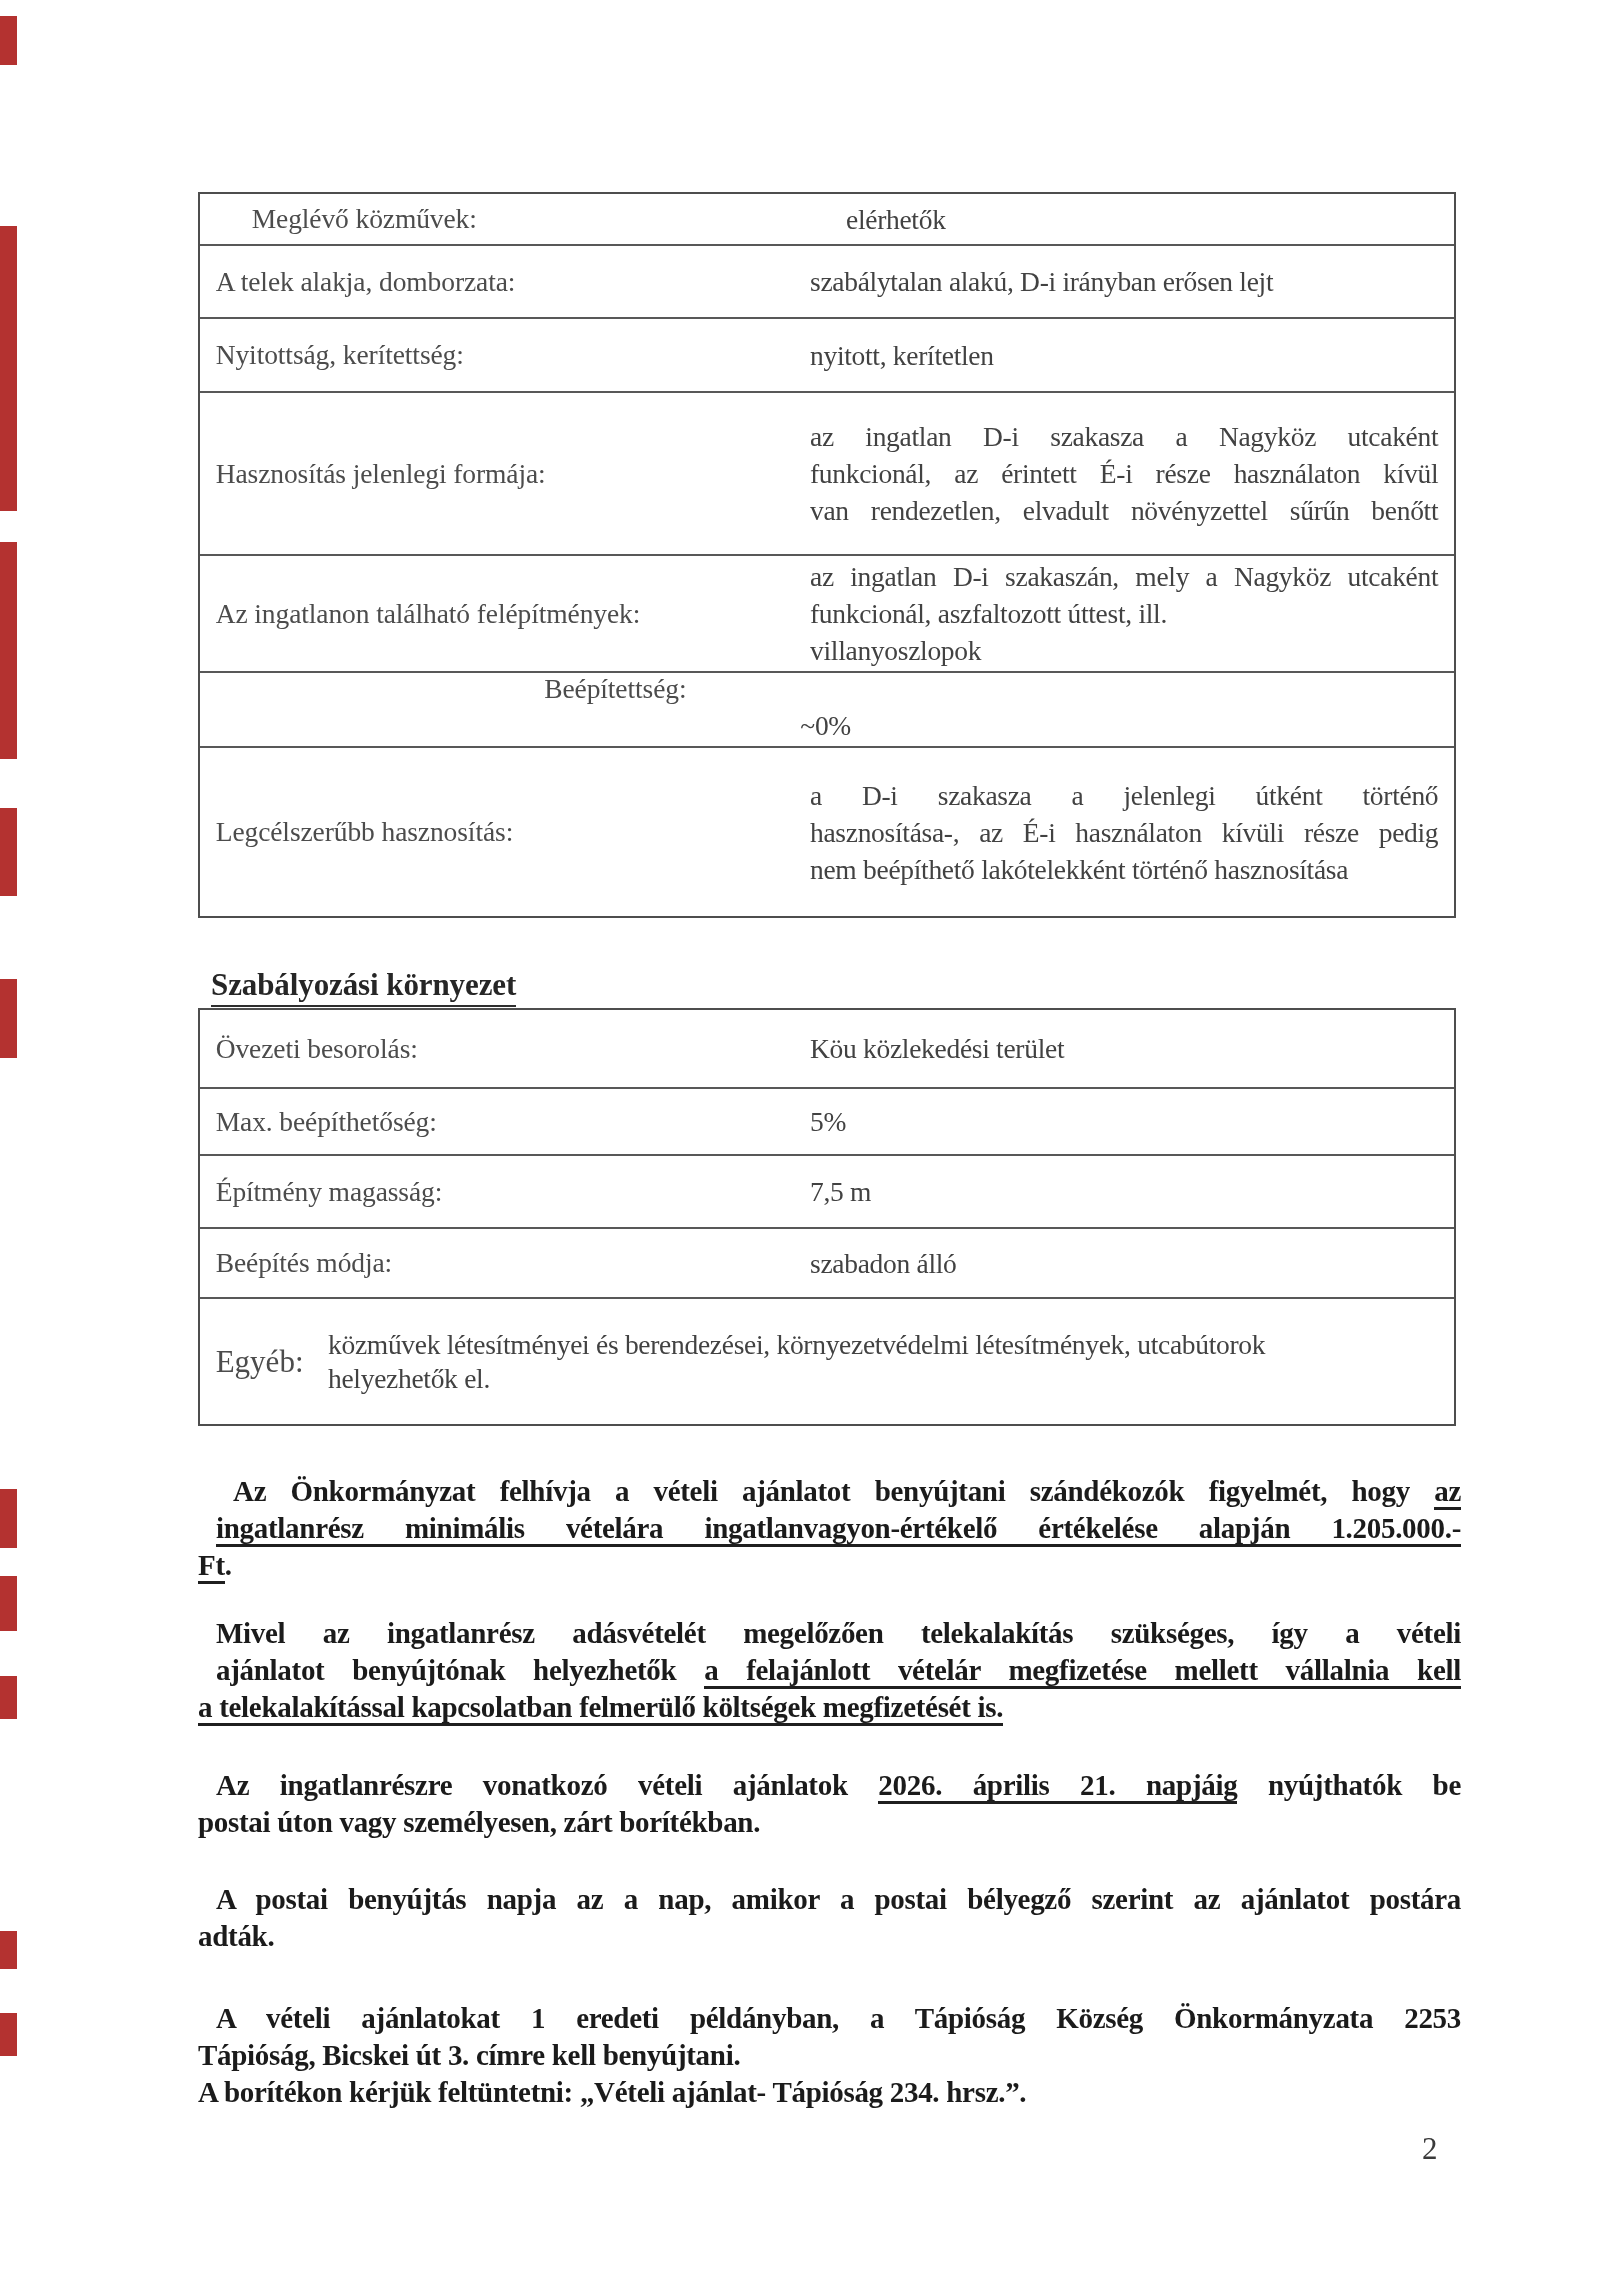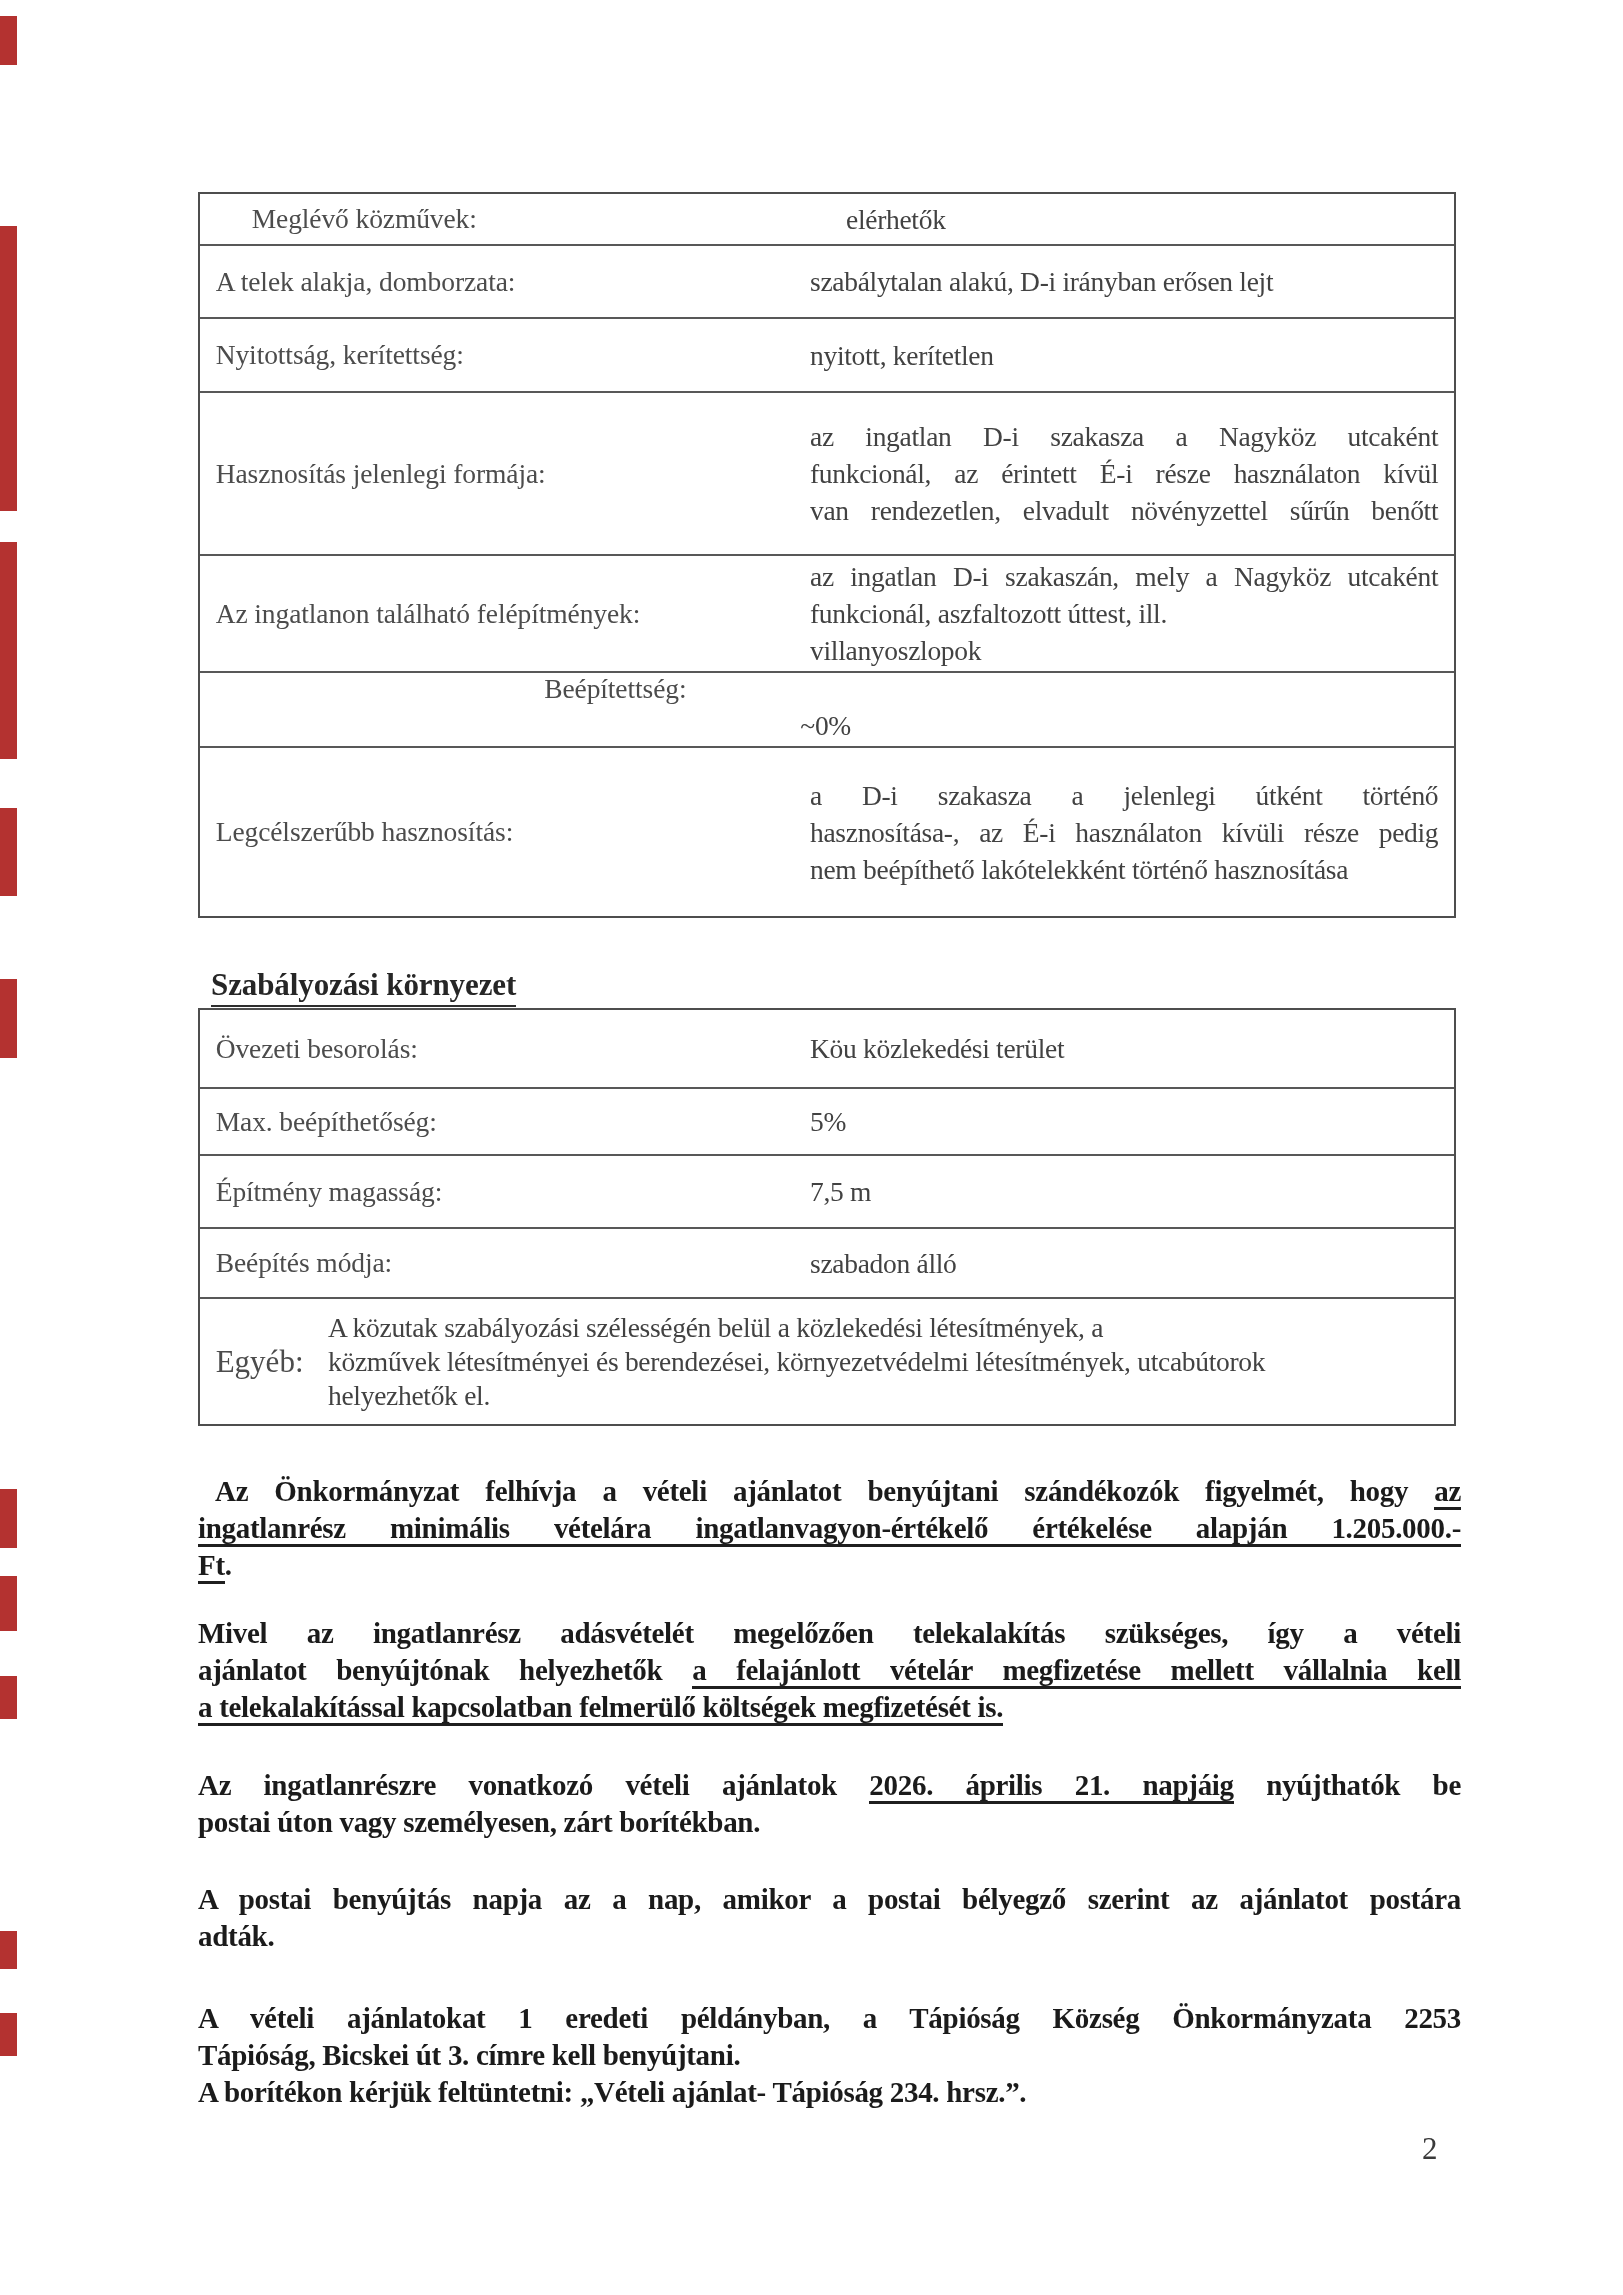--- a/index.html
+++ b/index.html
@@ -51,21 +51,21 @@
                border-bottom:2.6px solid #2e2e2e;padding-bottom:2px;letter-spacing:-0.1px;}
   
   .para{position:absolute;left:198px;width:1263px;}
   .p1{top:1473px;}
   .p2{top:1615px;}
   .p3{top:1767px;}
   .p4{top:1881px;}
   .p5{top:2000px;}
   .pline{font-size:29px;font-weight:bold;color:#1b1b1b;line-height:37px;
          letter-spacing:-0.3px;text-align:left;}
-  .pline.fit{text-align:justify;text-align-last:justify;}
+  .pline.fit{text-align:justify;text-align-last:justify;margin-left:18px;}
   .p1 .pline:nth-child(1){text-indent:17px;}
   .u{border-bottom:3.9px solid #1f1f1f;}
   
   .page-num{position:absolute;left:1422px;top:2131px;font-size:31px;color:#3a3a3a;}
 </style>
 </head>
 <body>
 
 <div>
   <div class="edge-mark m0" style="background: rgb(180, 50, 48);"></div>
@@ -158,21 +158,20 @@
       <div class="trow">
         <div class="tlabel">Beépítés módja:</div>
         <div class="tvalue">
           <div class="vline">szabadon álló</div>
         </div>
       </div>
     </div>
   <div class="erow">
     <div class="elabel">Egyéb:</div>
     <div class="elines">
-        <div class="eline">A közutak szabályozási szélességén belül a közlekedési létesítmények, a</div>
         <div class="eline">közművek létesítményei és berendezései, környezetvédelmi létesítmények, utcabútorok</div>
         <div class="eline">helyezhetők el.</div>
       </div>
   </div>
 </div>
 
 <div class="para p1">
     <div class="pline fit"><span class="">Az Önkormányzat felhívja a vételi ajánlatot benyújtani szándékozók figyelmét, hogy </span><span class="u">az</span></div>
     <div class="pline fit"><span class="u">ingatlanrész minimális vételára ingatlanvagyon-értékelő értékelése alapján 1.205.000.-</span></div>
     <div class="pline"><span class="u">Ft</span><span class="">.</span></div>

